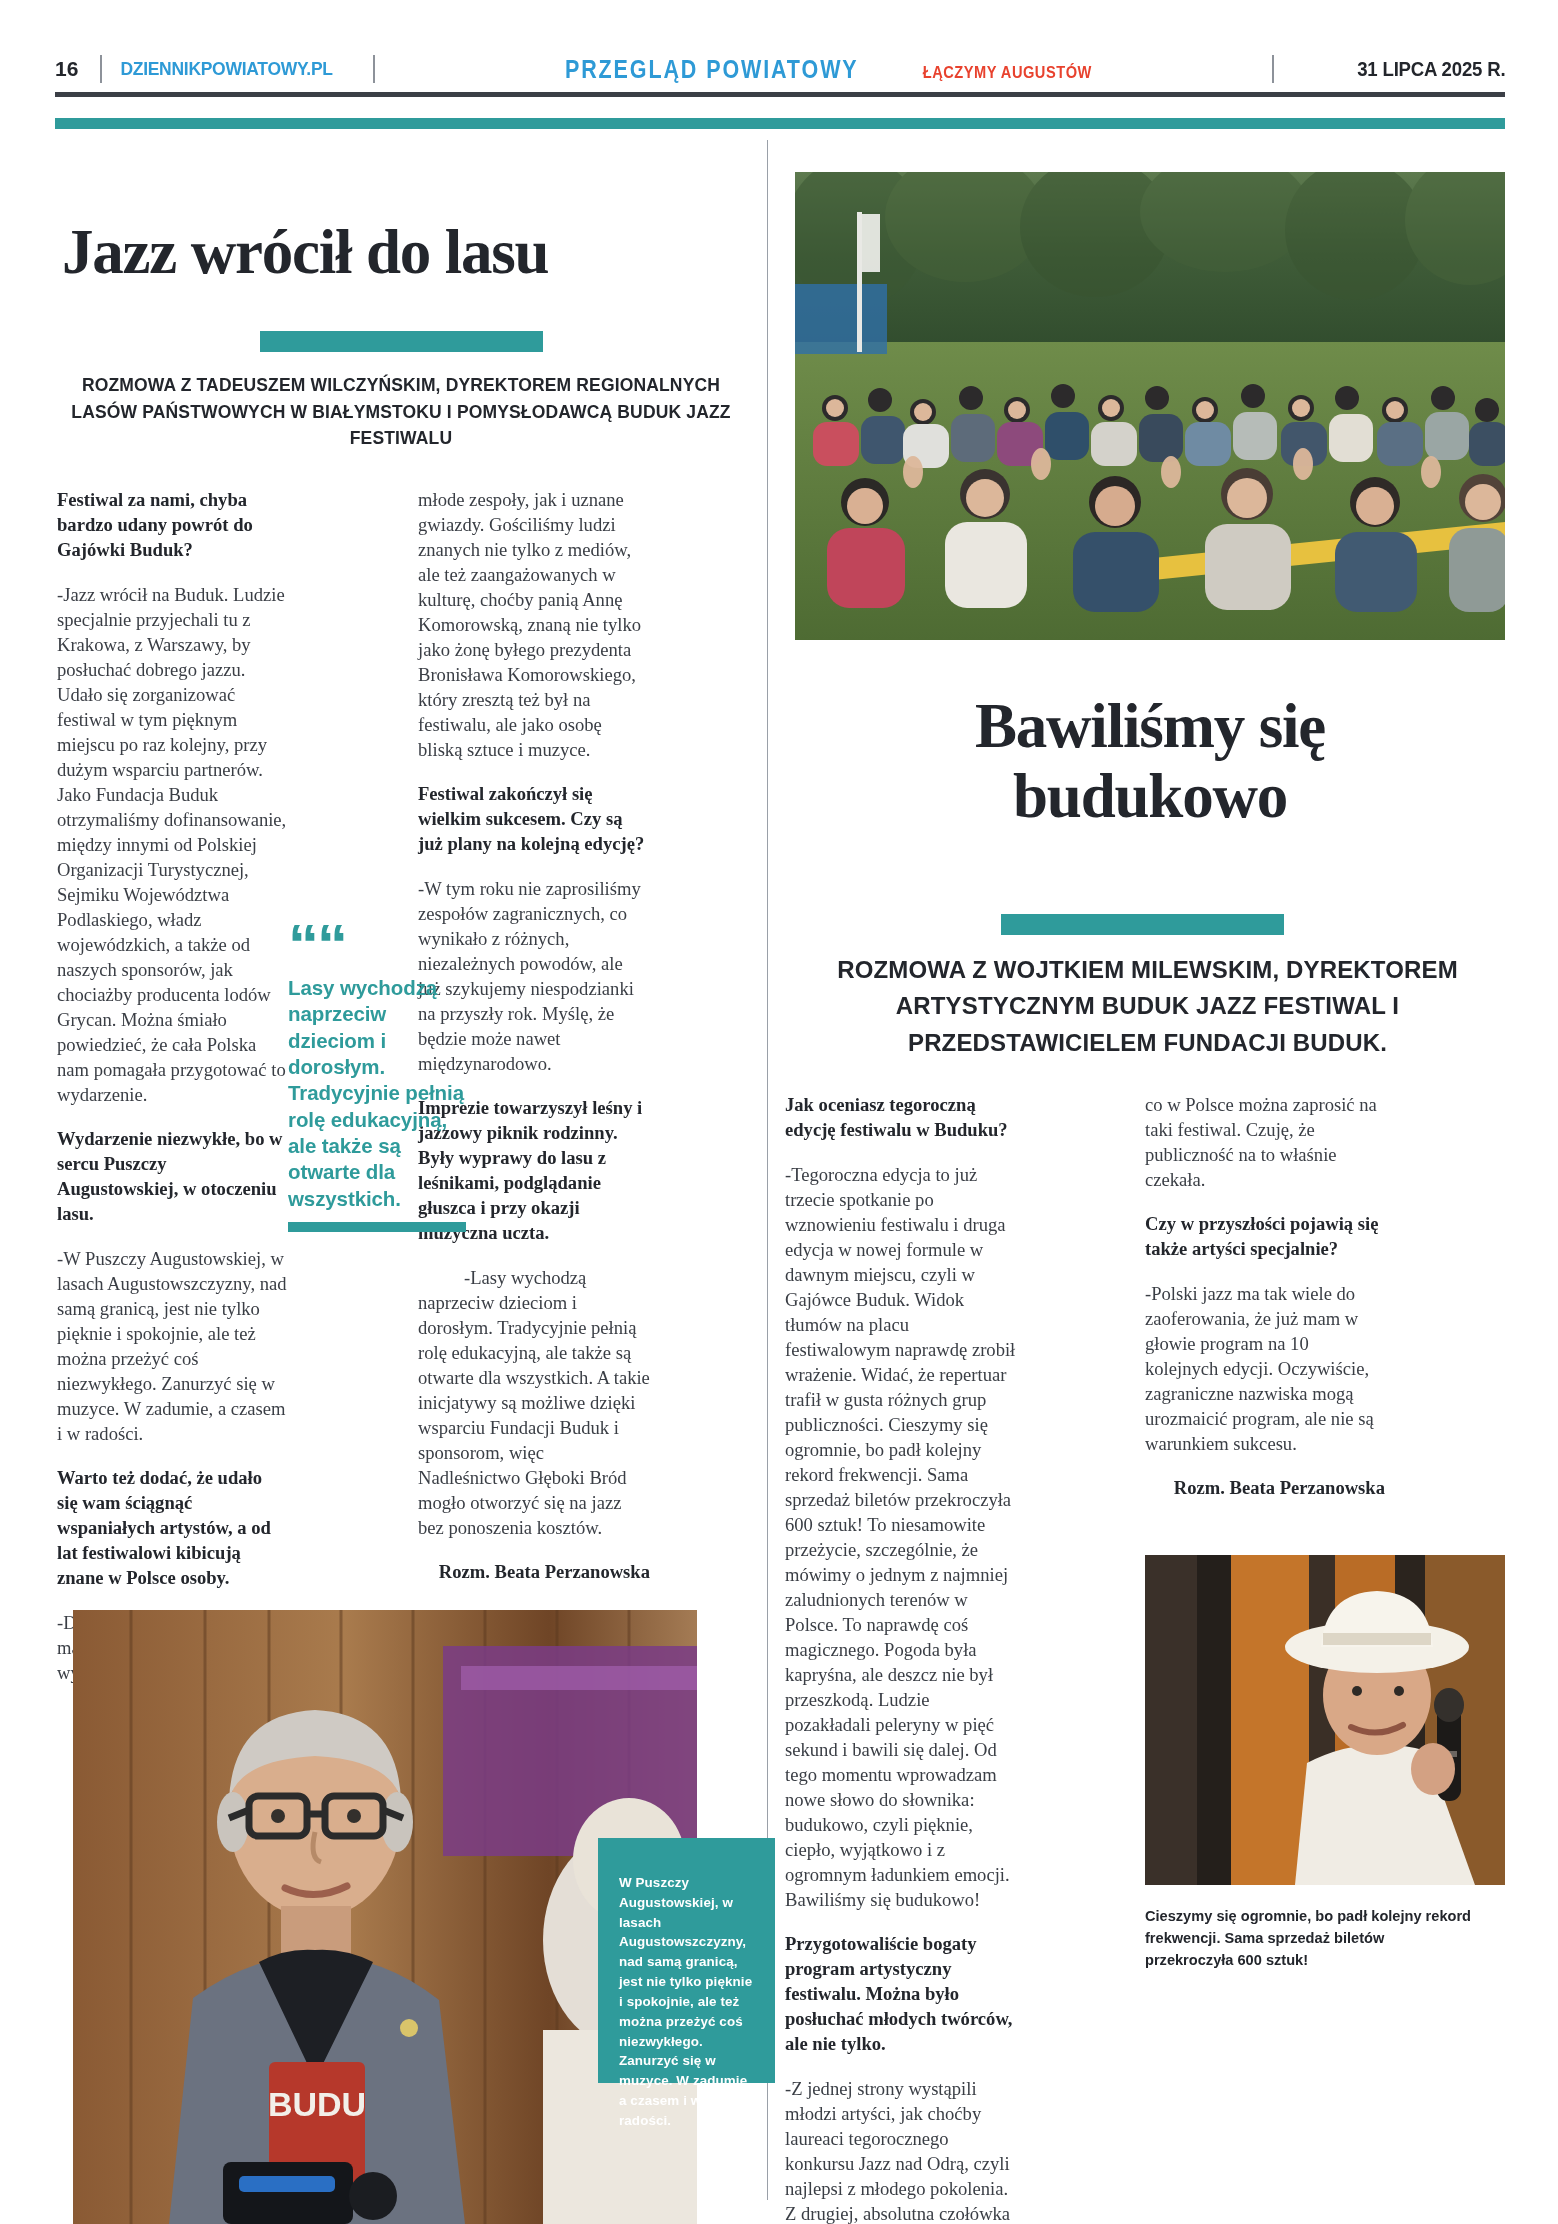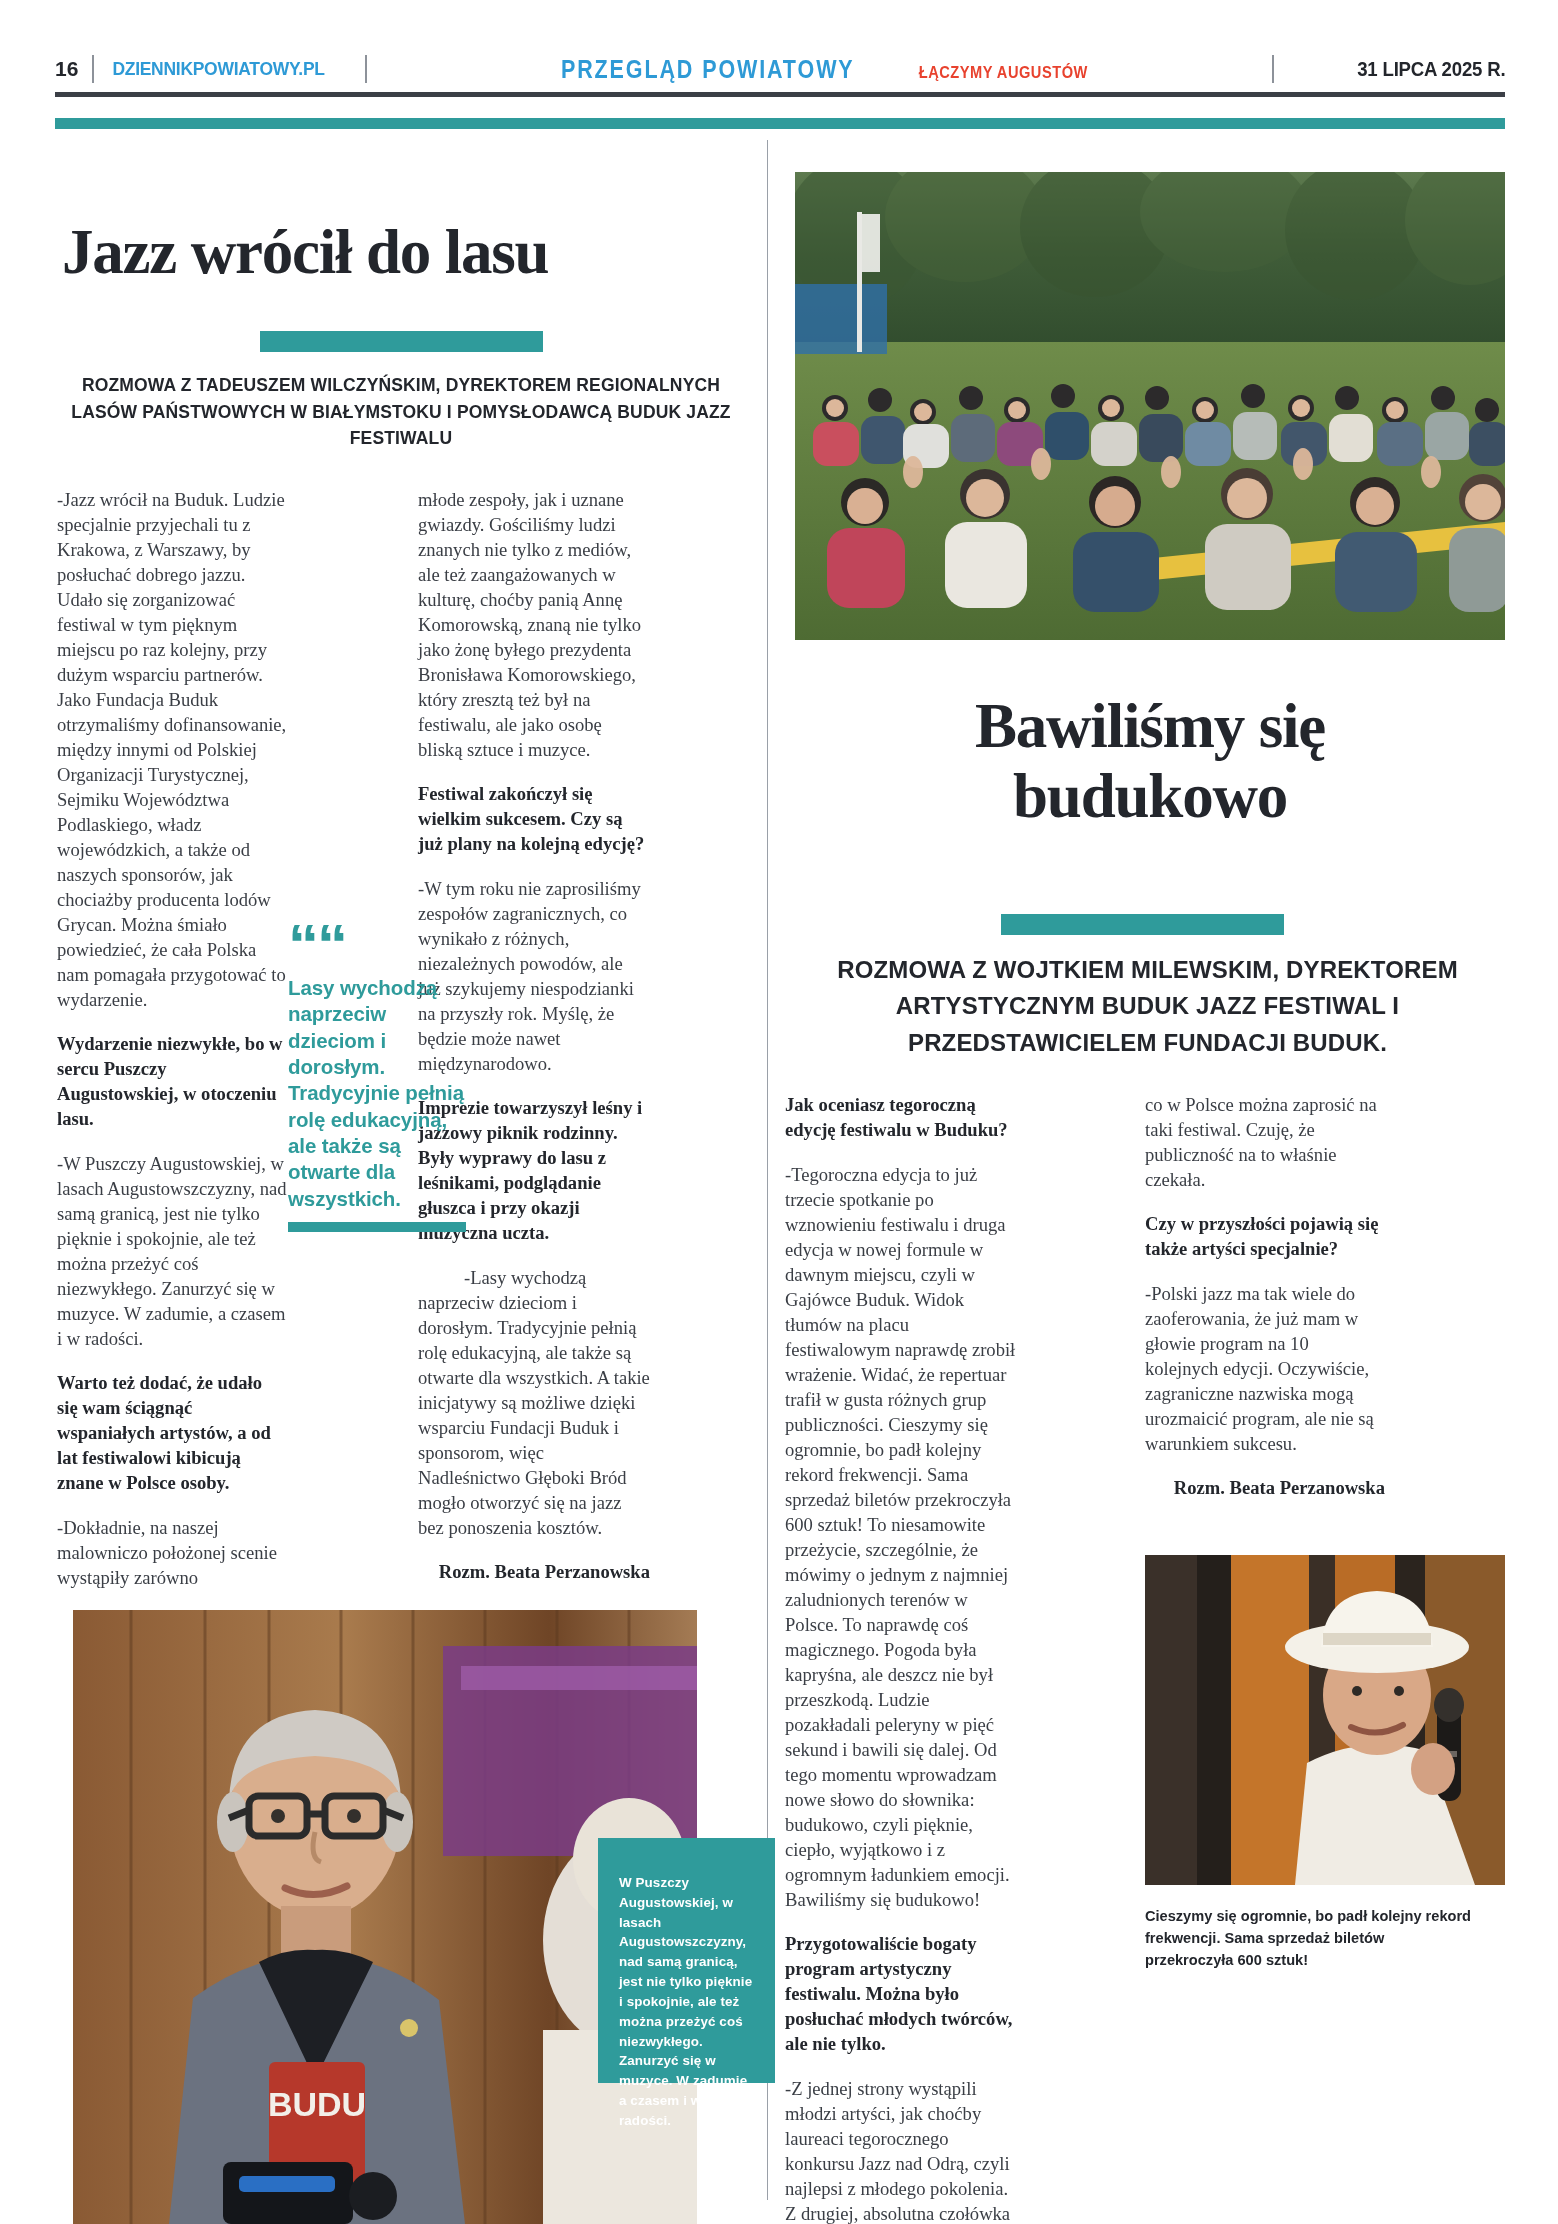--- a/index.html
+++ b/index.html
@@ -18,21 +18,21 @@
   .masthead {
     position:absolute; left:0; top:0; width:1558px; height:100px;
   }
   .mh-row {
     position:absolute; left:55px; top:52px; width:1450px; height:34px;
     display:flex; align-items:center;
   }
   .mh-page {
     font-family:"Liberation Sans", sans-serif;
     font-weight:700; font-size:21px; color:#23262c;
-    letter-spacing:0px; padding-right:14px;
+    letter-spacing:0px; padding-right:22px;
   }
   .mh-div {
     width:2px; height:28px; background:#8d929a;
   }
   .mh-site {
     font-family:"Liberation Sans", sans-serif;
     font-weight:700; font-size:19px; color:#2e9ad6;
     letter-spacing:-0.3px; padding:0 20px;
     transform: scaleX(0.92); transform-origin:left center;
   }
@@ -190,20 +190,21 @@
 <div class="mh-rule"></div>
 <div class="teal-rule"></div>
 
 <div class="vdiv" style="left:767px; top:140px; height:2060px;"></div>
 
 <h1 class="a1-head">Jazz wrócił do lasu</h1>
 <div class="a1-bar"></div>
 <div class="a1-deck">ROZMOWA Z TADEUSZEM WILCZYŃSKIM, DYREKTOREM REGIONALNYCH LASÓW PAŃSTWOWYCH W BIAŁYMSTOKU I POMYSŁODAWCĄ BUDUK JAZZ FESTIWALU</div>
 
 <div class="col" style="left:57px; top:487px; width:230px;">
+  <p class="q">Festiwal za nami, chyba bardzo udany powrót do Gajówki Buduk?</p>
   <p>-Jazz wrócił na Buduk. Ludzie specjalnie przyjechali tu z Krakowa, z Warszawy, by posłuchać dobrego jazzu. Udało się zorganizować festiwal w tym pięknym miejscu po raz kolejny, przy dużym wsparciu partnerów. Jako Fundacja Buduk otrzymaliśmy dofinansowanie, między innymi od Polskiej Organizacji Turystycznej, Sejmiku Województwa Podlaskiego, władz wojewódzkich, a także od naszych sponsorów, jak chociażby producenta lodów Grycan. Można śmiało powiedzieć, że cała Polska nam pomagała przygotować to wydarzenie.</p>
   <p class="q">Wydarzenie niezwykłe, bo w sercu Puszczy Augustowskiej, w otoczeniu lasu.</p>
   <p>-W Puszczy Augustowskiej, w lasach Augustowszczyzny, nad samą granicą, jest nie tylko pięknie i spokojnie, ale też można przeżyć coś niezwykłego. Zanurzyć się w muzyce. W zadumie, a czasem i w radości.</p>
   <p class="q">Warto też dodać, że udało się wam ściągnąć wspaniałych artystów, a od lat festiwalowi kibicują znane w Polsce osoby.</p>
   <p>-Dokładnie, na naszej malowniczo położonej scenie wystąpiły zarówno</p>
 </div>
 
 <div class="col" style="left:418px; top:487px; width:232px;">
   <p>młode zespoły, jak i uznane gwiazdy. Gościliśmy ludzi znanych nie tylko z mediów, ale też zaangażowanych w kulturę, choćby panią Annę Komorowską, znaną nie tylko jako żonę byłego prezydenta Bronisława Komorowskiego, który zresztą też był na festiwalu, ale jako osobę bliską sztuce i muzyce.</p>
   <p class="q">Festiwal zakończył się wielkim sukcesem. Czy są już plany na kolejną edycję?</p>

